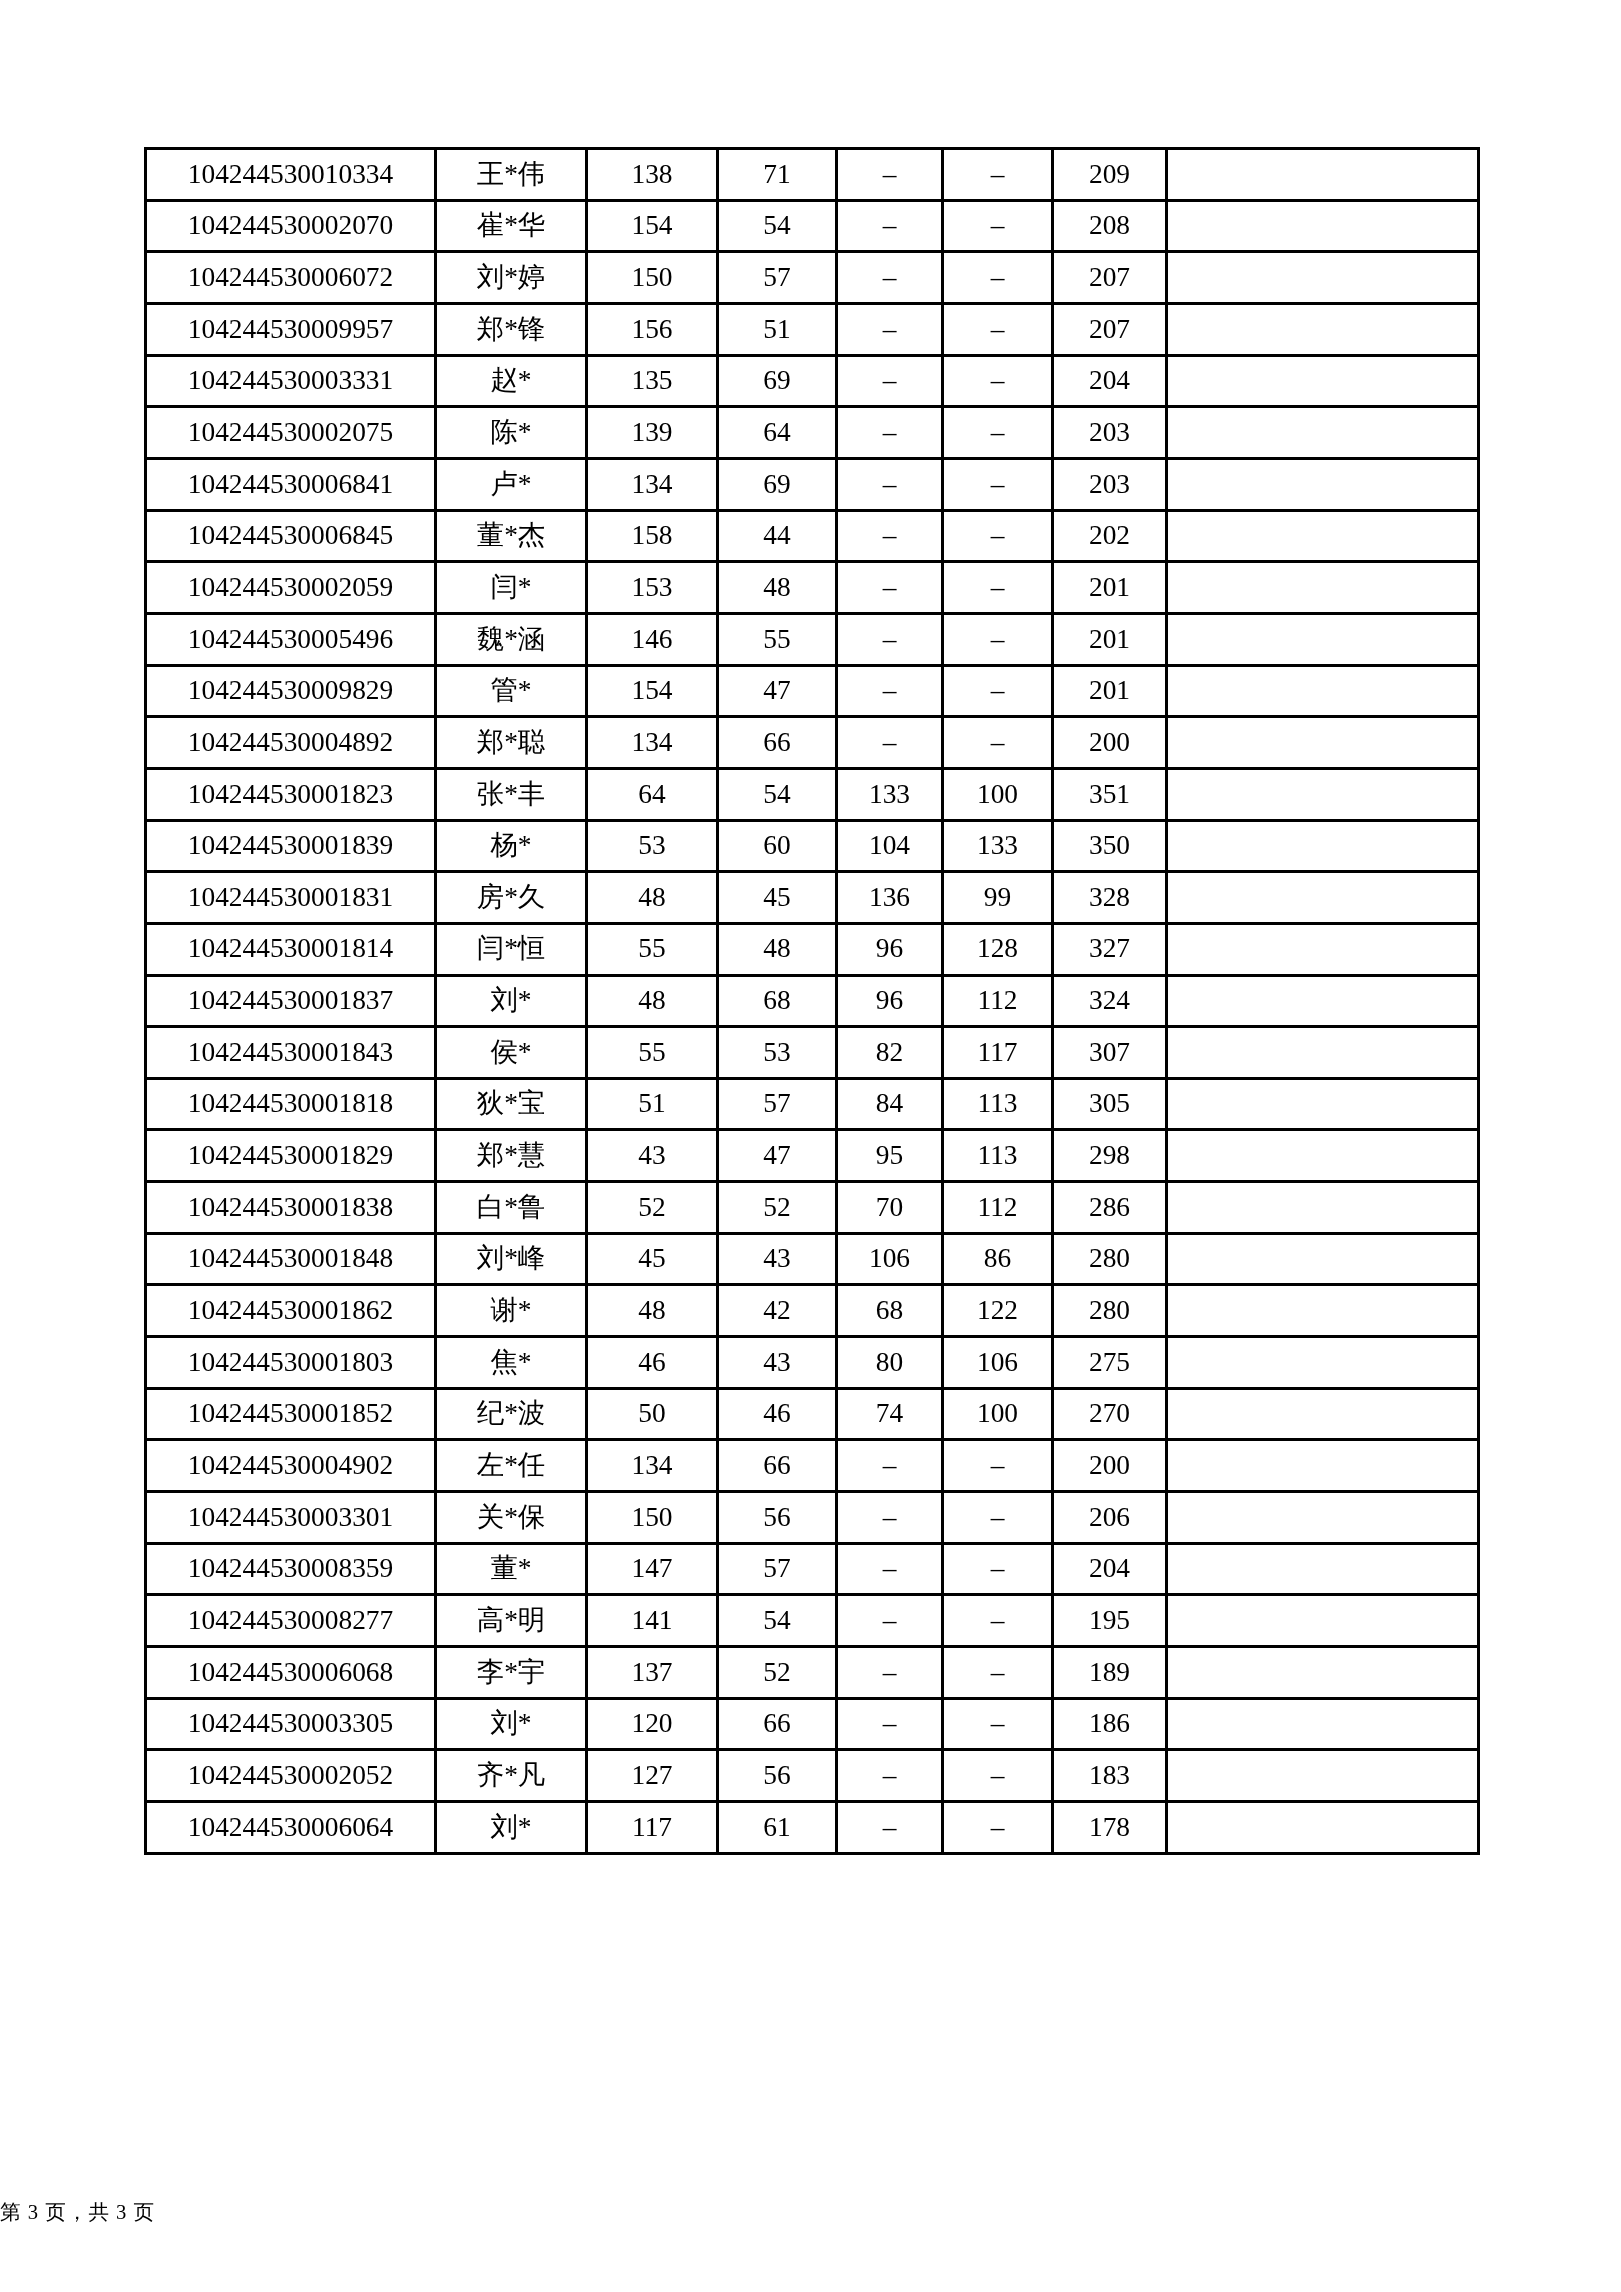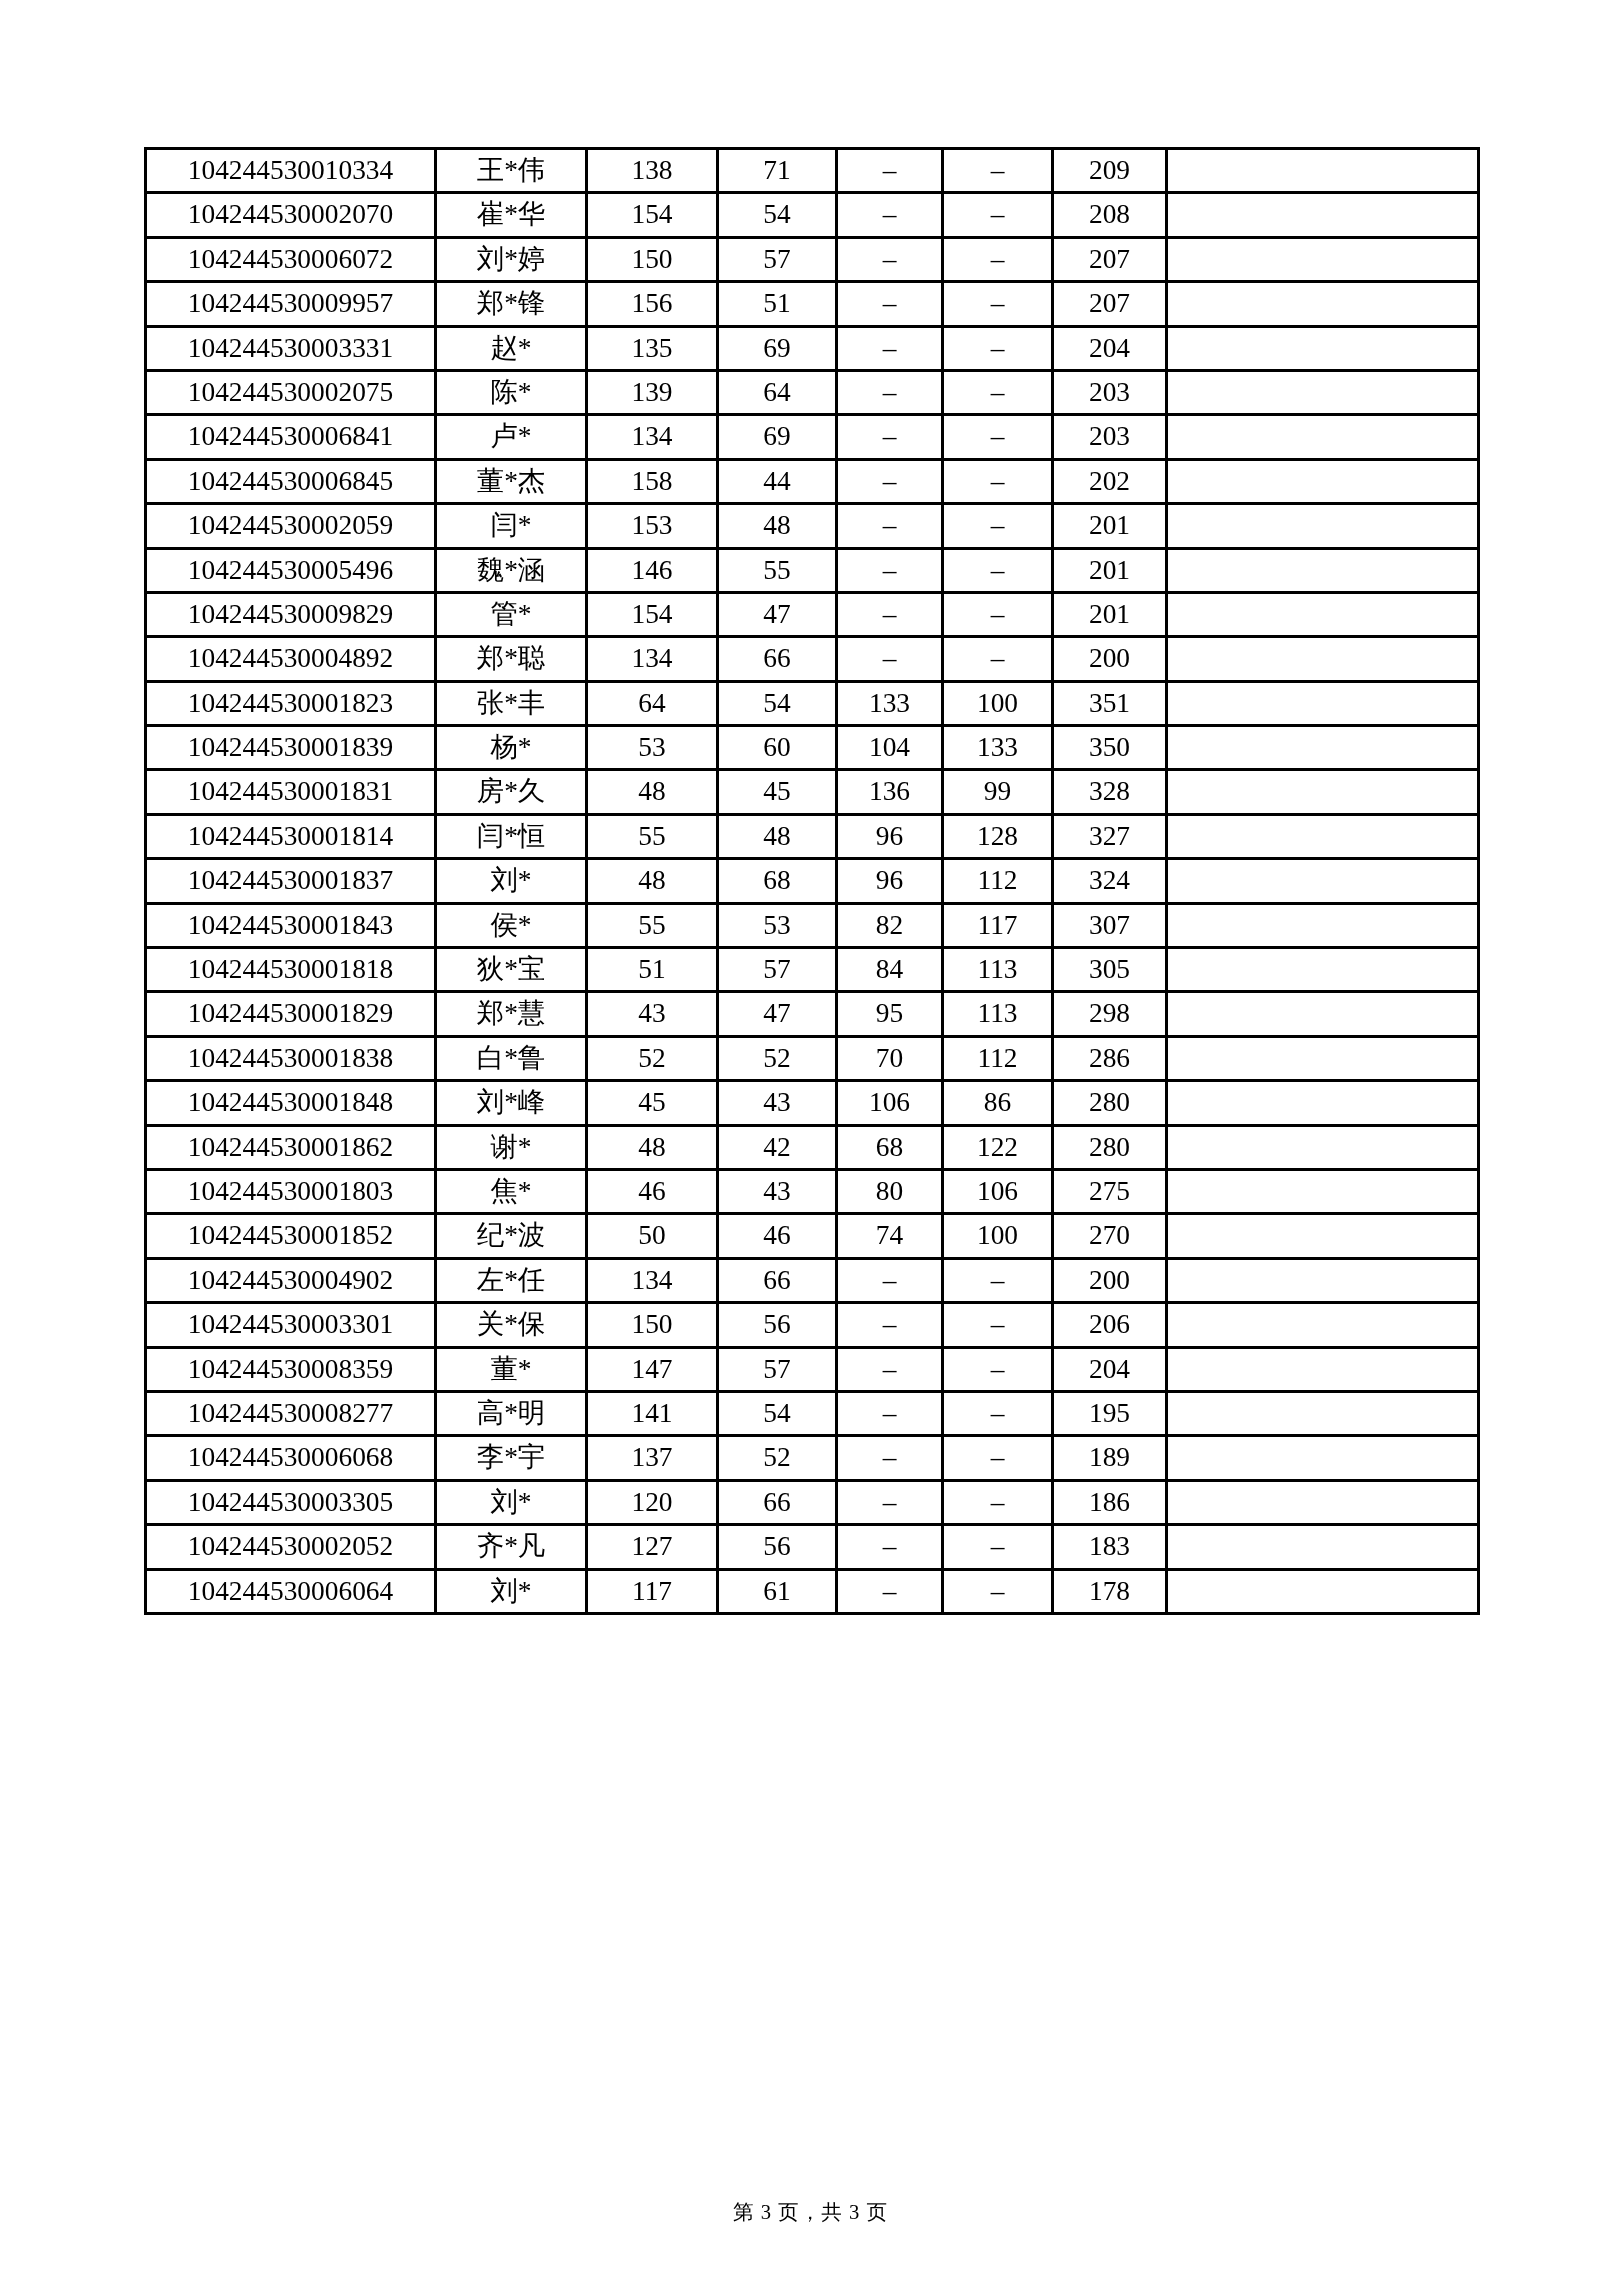--- a/index.html
+++ b/index.html
@@ -14,21 +14,21 @@
   .page {
     position: absolute;
     inset: 0;
     background: #ffffff;
   }
   table.score-table {
     position: absolute;
     left: 144px;
     top: 147px;
     width: 1333px;
-    height: 1468px;
+    height: 1708px;
     border-collapse: collapse;
     table-layout: fixed;
   }
   table.score-table td {
     border: 3.9px solid #000000;
     text-align: center;
     vertical-align: middle;
     font-size: 27.4px;
     line-height: 1;
     padding: 0;
@@ -41,21 +41,21 @@
   .col-s2    { width: 119px; }
   .col-s3    { width: 106px; }
   .col-s4    { width: 110px; }
   .col-total { width: 114px; }
   .col-notes { width: 312px; }
   .footer {
     position: absolute;
     top: 2198px;
     left: 0;
     width: 100%;
-    text-align: center;
+    text-align: left;
     font-size: 20.6px;
     letter-spacing: 1px;
   }
 </style>
 </head>
 <body>
 
 <div class="page">
 
   <table class="score-table">

